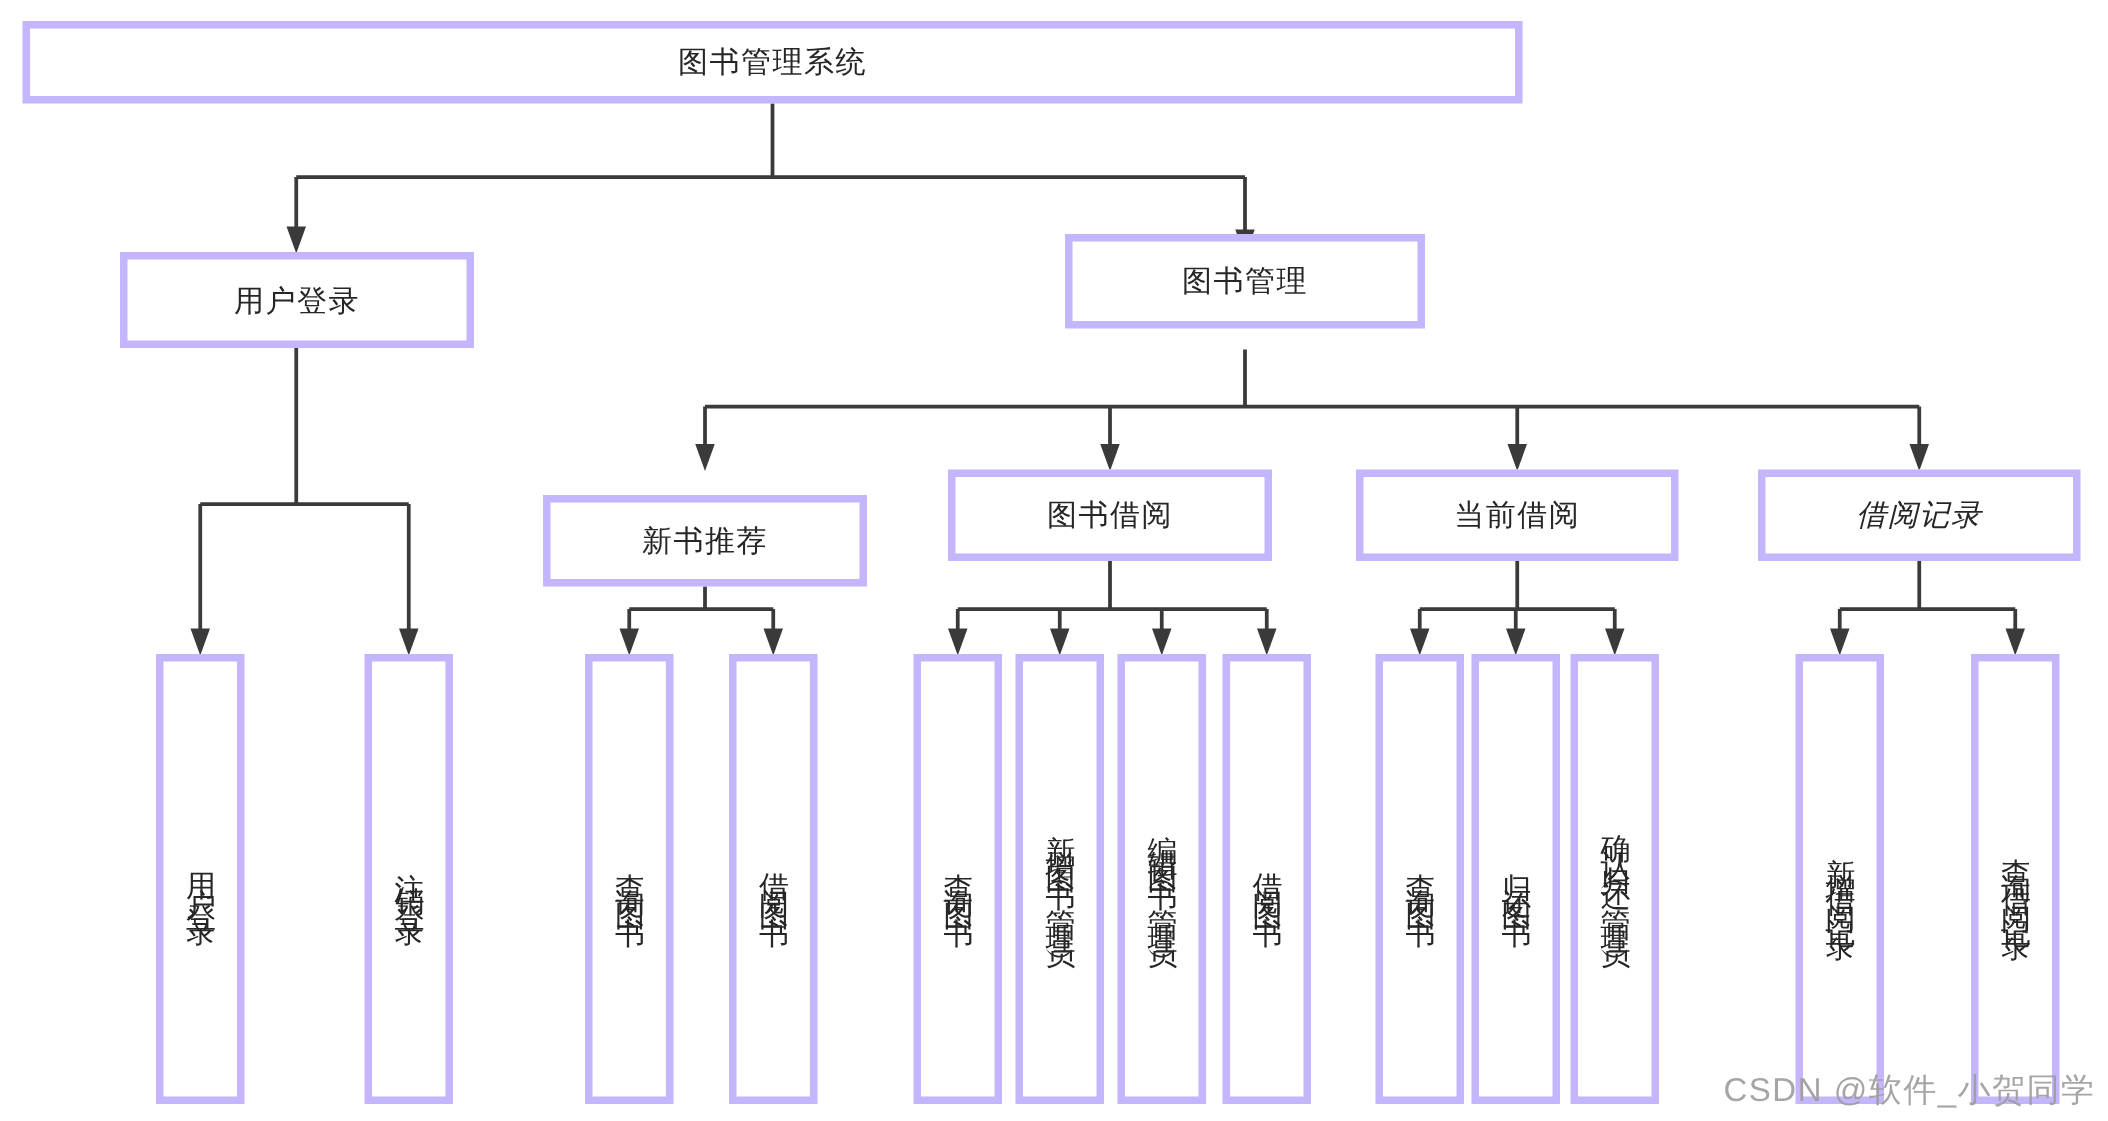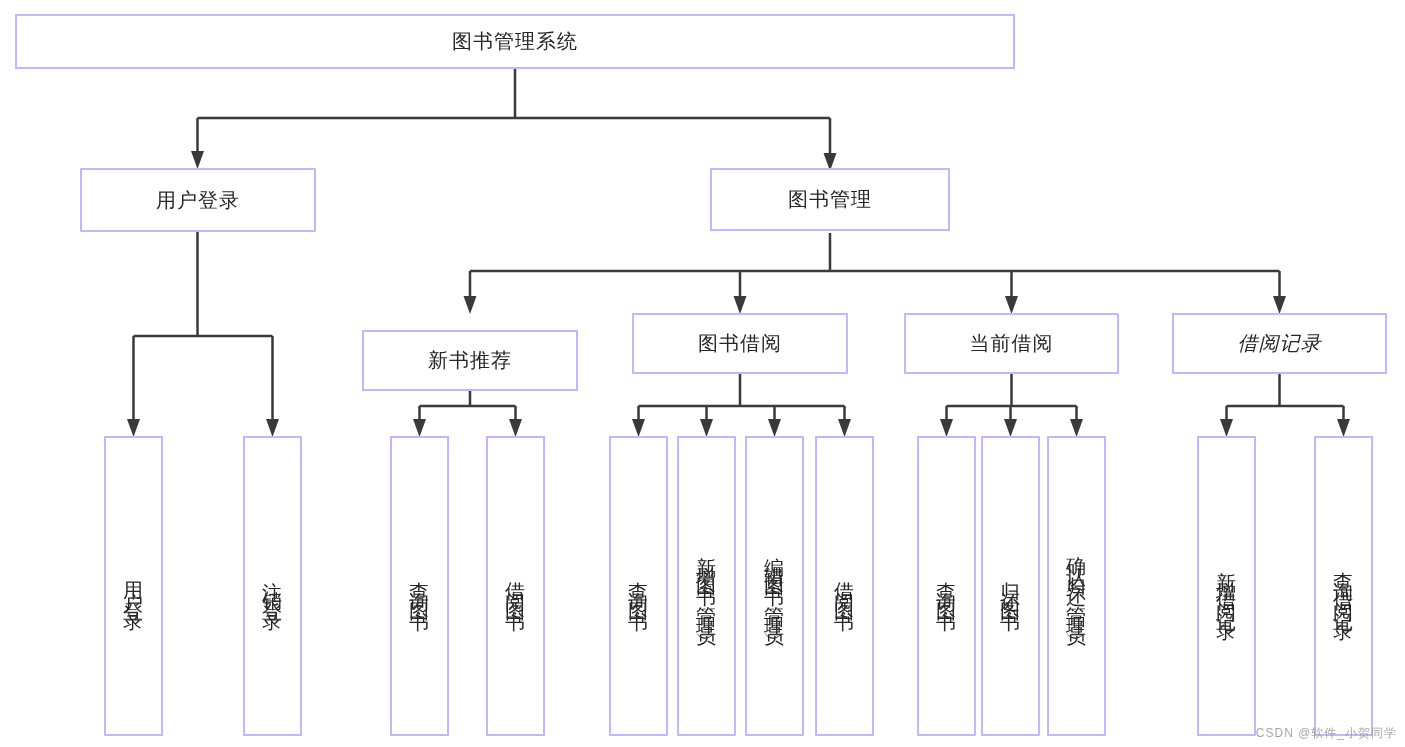--- a/index.html
+++ b/index.html
@@ -21,42 +21,42 @@
   .connectors {
     position: absolute;
     left: 0;
     top: 0;
     z-index: 1;
   }
   .box {
     position: absolute;
     box-sizing: border-box;
     background: #ffffff;
-    border: 2px solid #c4b5fd;
+    border: 5px solid #c4b5fd;
     display: flex;
     align-items: center;
     justify-content: center;
     z-index: 2;
     font-size: 20px;
     letter-spacing: 1px;
     white-space: nowrap;
   }
   .leaf span.vtext {
     writing-mode: vertical-rl;
     text-orientation: mixed;
     font-size: 20px;
     letter-spacing: 10px;
     line-height: 1;
   }
   .watermark {
     position: absolute;
     right: 8px;
     bottom: 5px;
     z-index: 5;
-    font-size: 12px;
+    font-size: 22px;
     letter-spacing: 1px;
     color: #9e9e9e;
     opacity: 0.92;
     white-space: nowrap;
   }
 </style>
 </head>
 <body>
 
 <div class="canvas">
@@ -97,21 +97,21 @@
     <path fill="#3a3a3a" stroke="none" d="M1337 419 L1350 419 L1343.5 437 Z"></path>
   </svg>
 
   <div class="box" style="left:15px; top:14px; width:1000px; height:55px;">
     <span>图书管理系统</span>
   </div>
 
   <div class="box" style="left:80px; top:168px; width:236px; height:64px;">
     <span>用户登录</span>
   </div>
-  <div class="box" style="left:710px; top:168px; width:240px; height:63px;">
+  <div class="box" style="left:710px; top:156px; width:240px; height:63px;">
     <span>图书管理</span>
   </div>
 
   <div class="box" style="left:362px; top:330px; width:216px; height:61px;">
     <span>新书推荐</span>
   </div>
   <div class="box" style="left:904px; top:313px; width:215px; height:61px;">
     <span>当前借阅</span>
   </div>
   <div class="box" style="left:632px; top:313px; width:216px; height:61px;">

